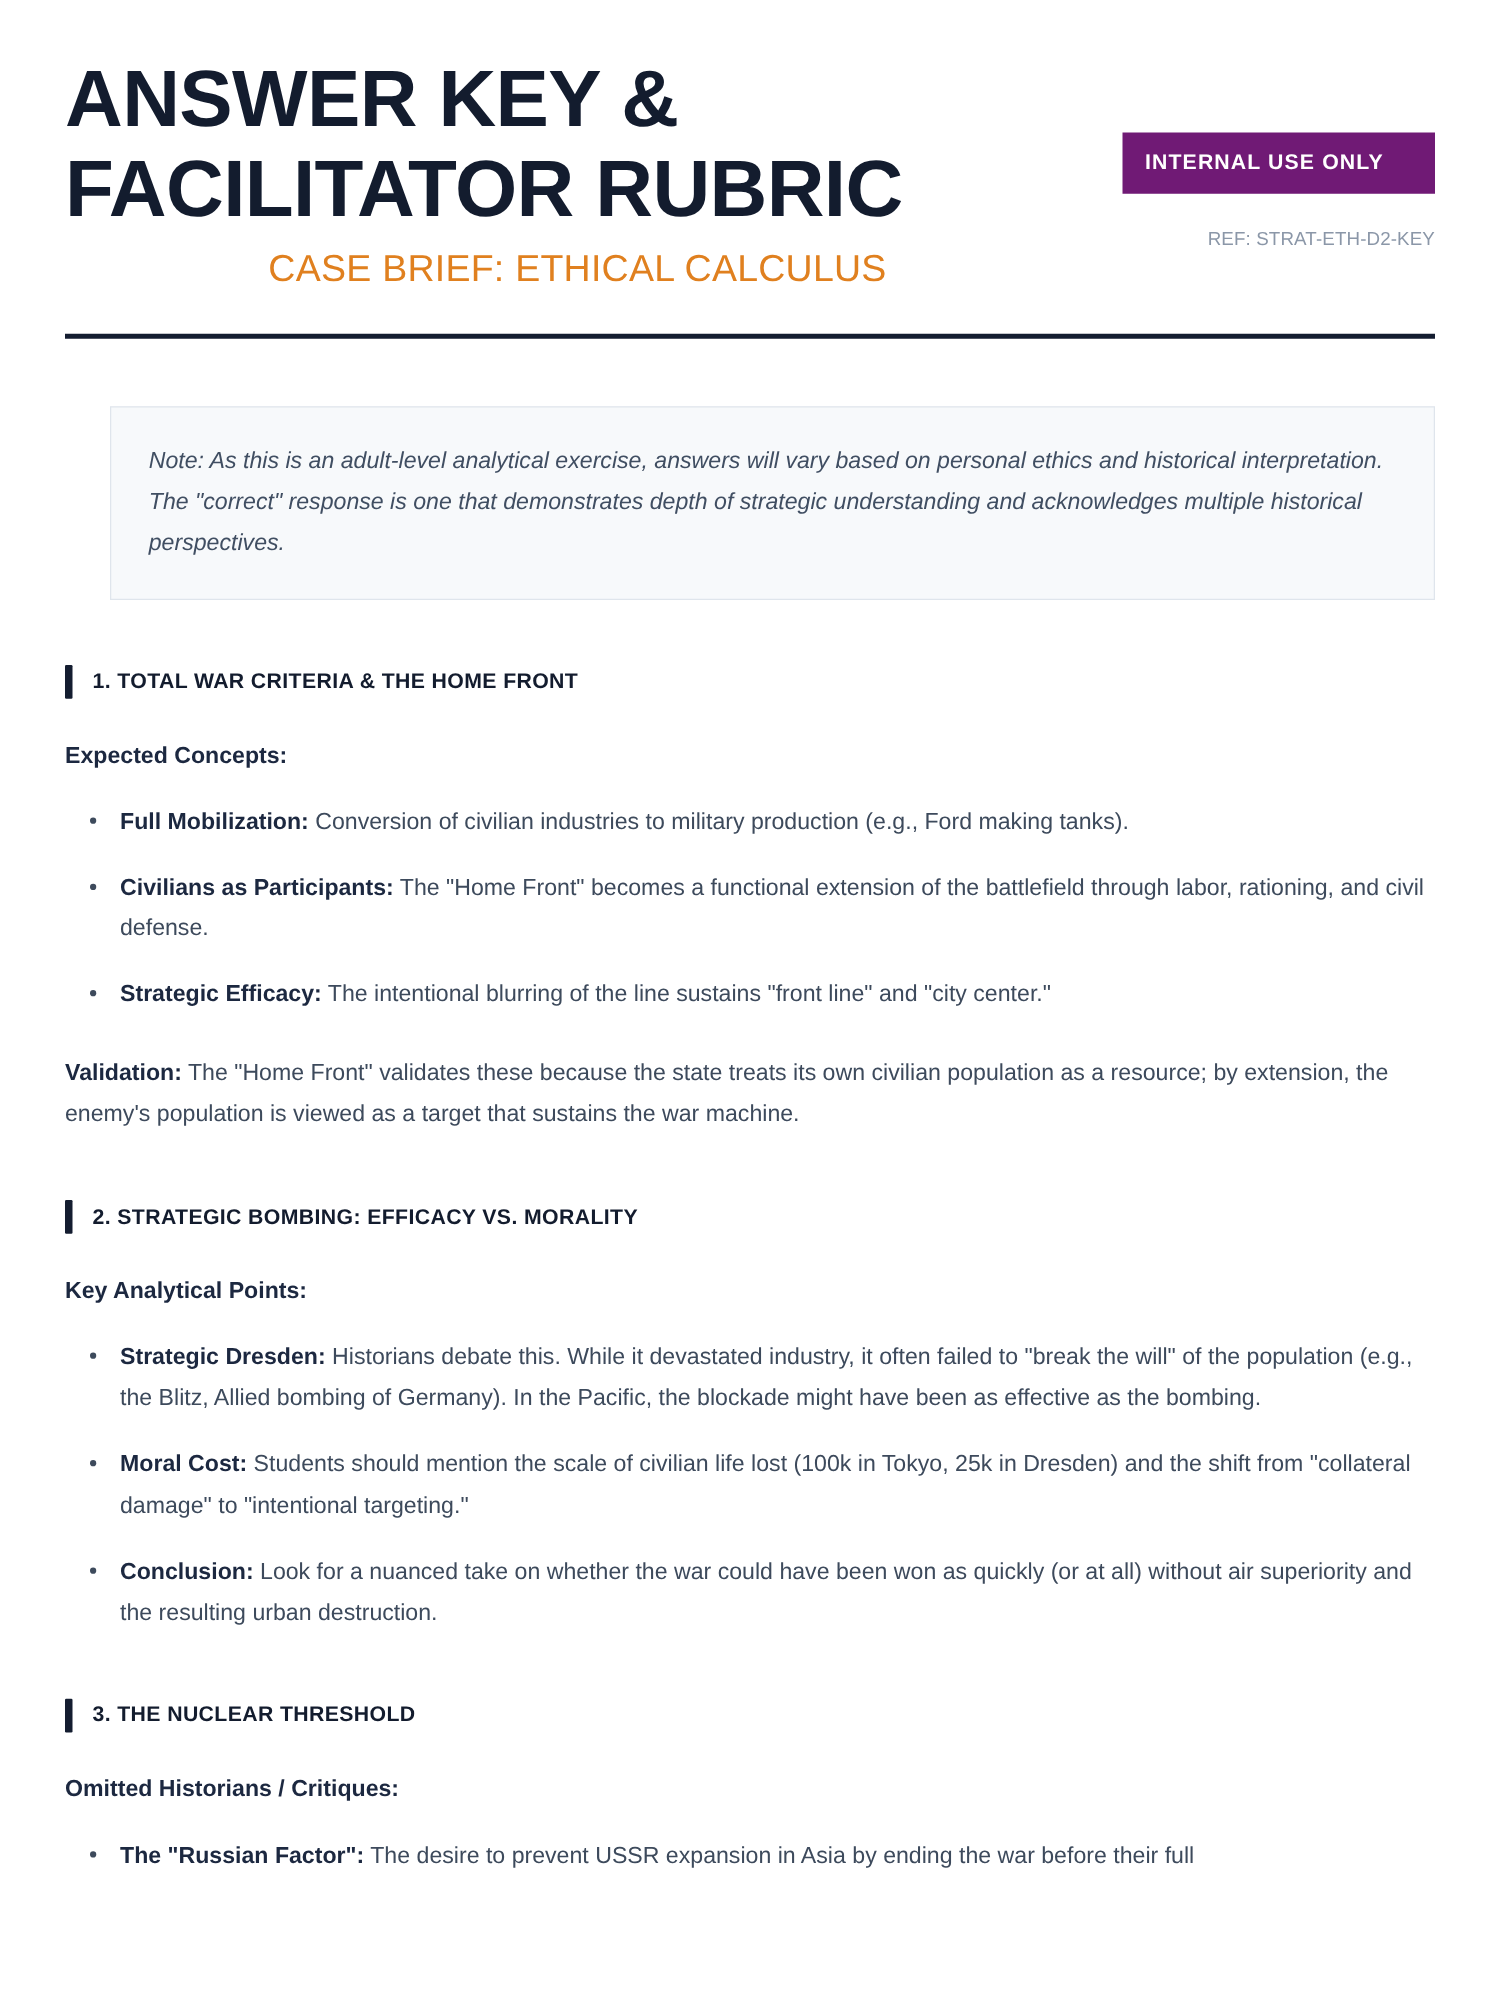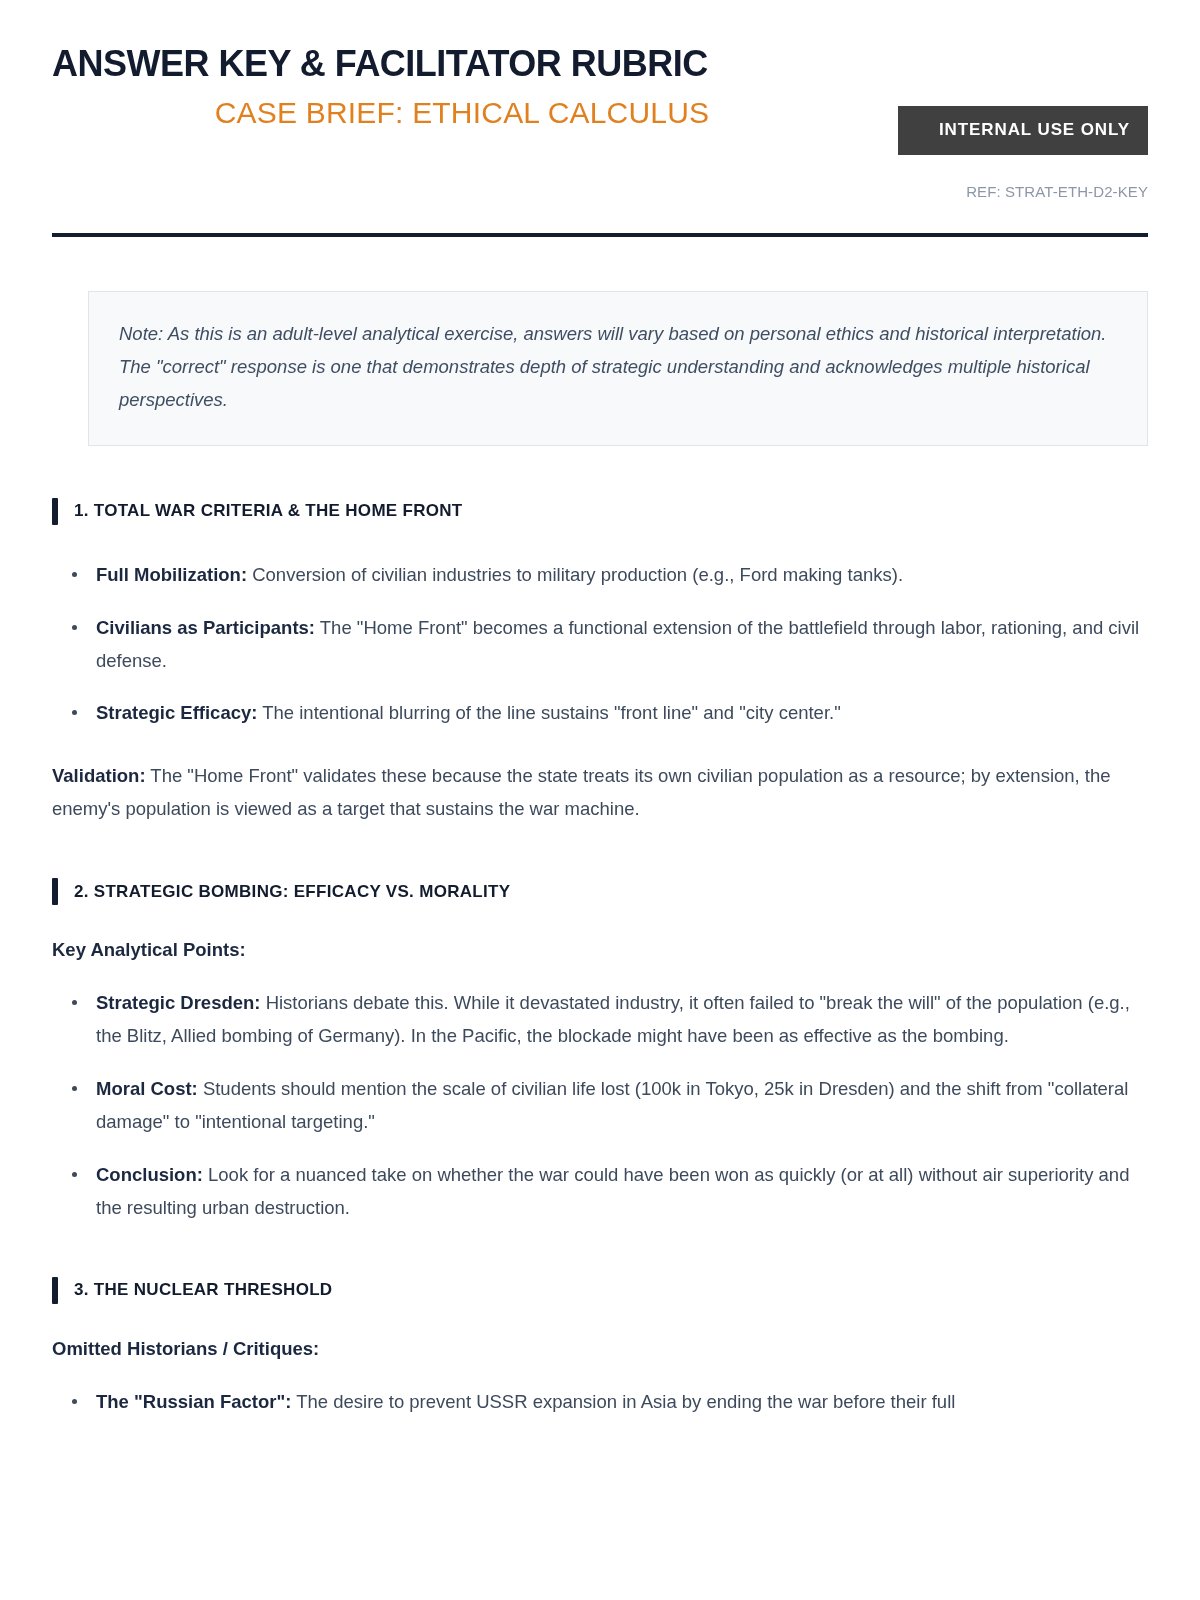--- a/index.html
+++ b/index.html
@@ -32,21 +32,21 @@
     align-items: flex-start;
     width: 100%;
   }
 
   .header-left {
     max-width: 820px;
     flex: 1 1 auto;
   }
 
   .doc-title {
-    font-size: 36px;
+    font-size: 64px;
     line-height: 1.12;
     font-weight: 800;
     letter-spacing: -0.5px;
     color: #131c2e;
     text-transform: uppercase;
   }
 
   .doc-subtitle {
     margin-top: 12px;
     font-size: 30px;
@@ -60,29 +60,29 @@
 
   .header-right {
     flex: 0 0 auto;
     text-align: right;
     padding-top: 62px;
     width: 250px;
   }
 
   .badge {
     display: block;
-    background: #404040;
+    background: #701a75;
     color: #ffffff;
     font-size: 17px;
     font-weight: 700;
     letter-spacing: 0.9px;
     line-height: 1.35;
     text-transform: uppercase;
     padding: 13px 18px;
-    text-align: right;
+    text-align: left;
   }
 
   .ref-line {
     margin-top: 28px;
     font-size: 15px;
     color: #8b97a8;
     letter-spacing: 0.1px;
     text-align: right;
   }
 
@@ -208,20 +208,21 @@
 
   <div class="note-box">
     <div class="note-text">Note: As this is an adult-level analytical exercise, answers will vary based on personal ethics and historical interpretation. The "correct" response is one that demonstrates depth of strategic understanding and acknowledges multiple historical perspectives.</div>
   </div>
 
   <div class="section">
     <div class="section-heading">
       <span class="section-bar"></span>
       <span class="section-title">1. TOTAL WAR CRITERIA &amp; THE HOME FRONT</span>
     </div>
+    <div class="lead-label">Expected Concepts:</div>
     <ul class="bullets">
       <li>
         <span class="b-term">Full Mobilization:</span><span> Conversion of civilian industries to military production (e.g., Ford making tanks).</span>
       </li>
       <li>
         <span class="b-term">Civilians as Participants:</span><span> The "Home Front" becomes a functional extension of the battlefield through labor, rationing, and civil defense.</span>
       </li>
       <li>
         <span class="b-term">Strategic Efficacy:</span><span> The intentional blurring of the line sustains "front line" and "city center."</span>
       </li>

